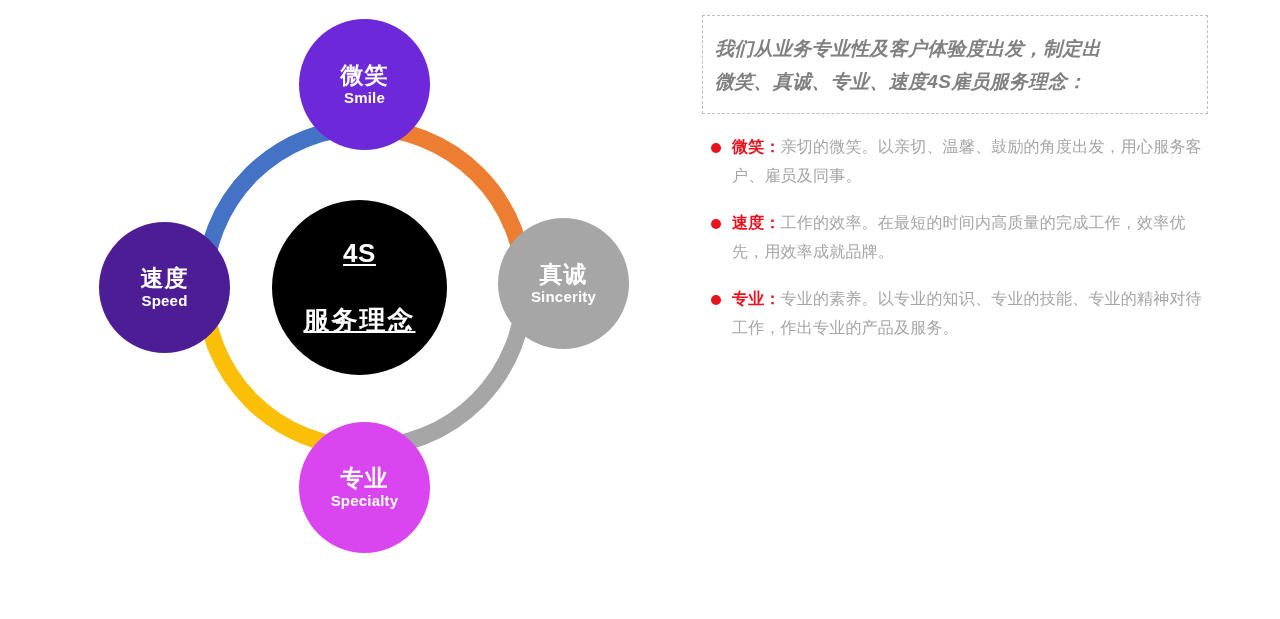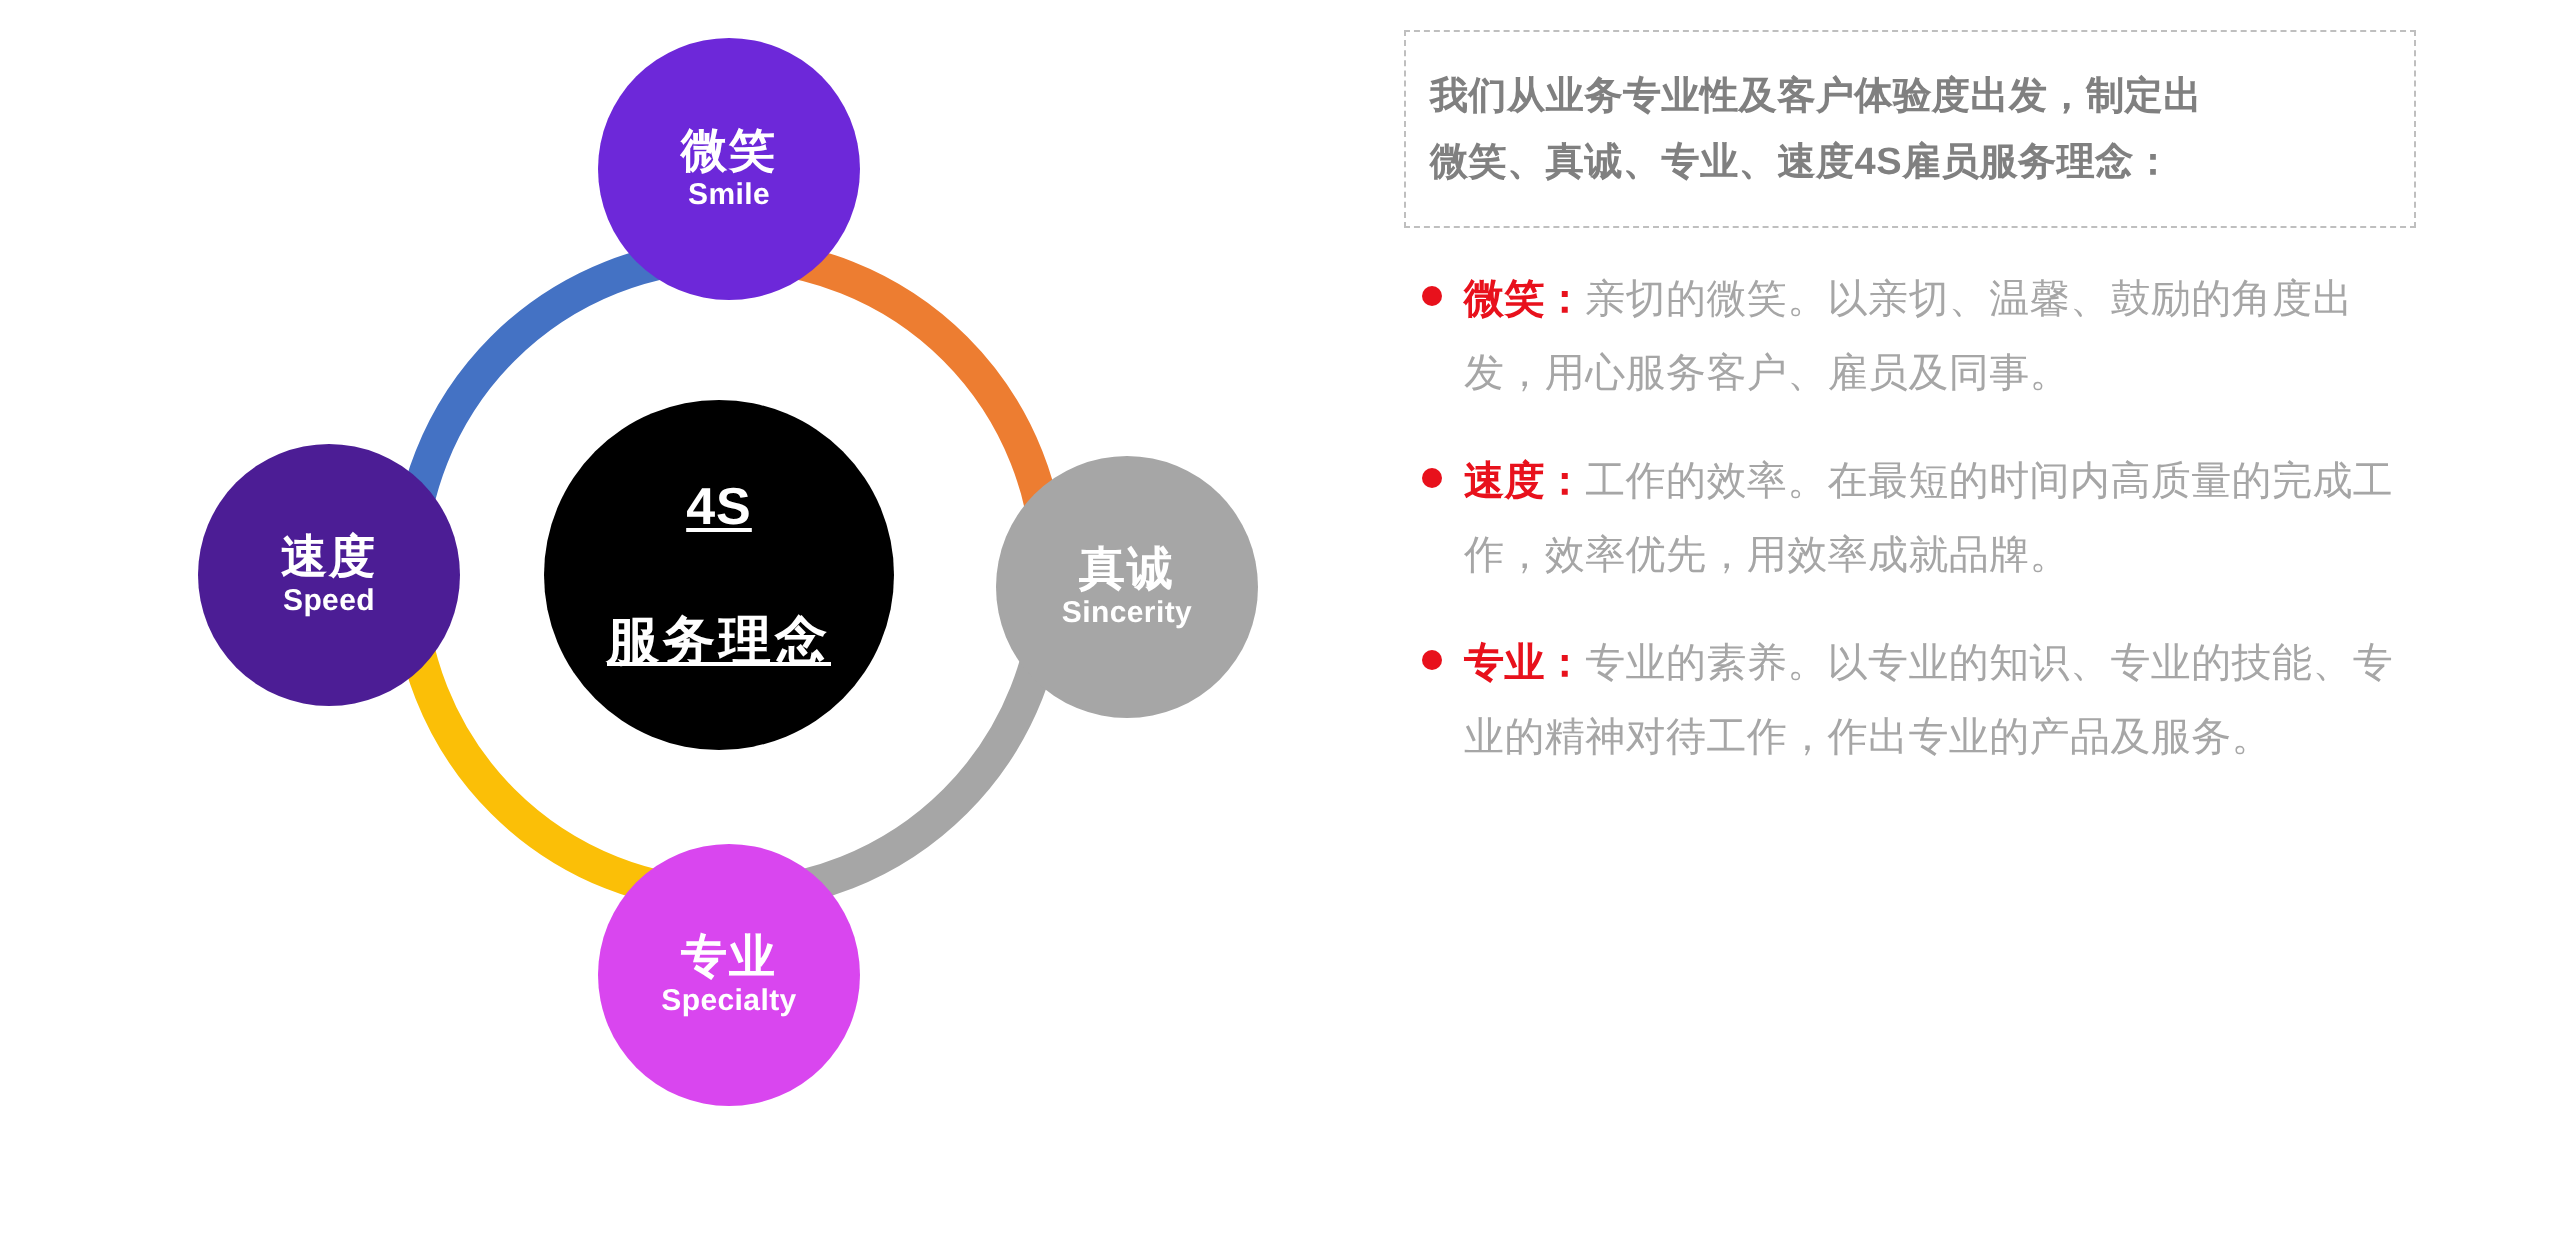--- a/index.html
+++ b/index.html
@@ -52,21 +52,21 @@
     font-weight: bold;
     letter-spacing: .2px;
   }
 
   #node-smile {
     left: 299px; top: 19px;
     width: 131px; height: 131px;
     background: #6d28d9;
   }
   #node-sincerity {
-    left: 498px; top: 228px;
+    left: 498px; top: 218px;
     width: 131px; height: 131px;
     background: #A6A6A6;
   }
   #node-specialty {
     left: 299px; top: 422px;
     width: 131px; height: 131px;
     background: #d946ef;
   }
   #node-speed {
     left: 99px; top: 222px;
@@ -96,20 +96,21 @@
     position: absolute;
     left: 702px;
     top: 15px;
     width: 506px;
   }
   #headline-box {
     border: 1px dashed #bfbfbf;
     box-sizing: border-box;
     width: 506px;
     padding: 16px 12px 14px 12px;
+    font-style: italic;
   }
   #headline-box p {
     margin: 0;
     color: #808080;
     font-size: 19px;
     font-weight: bold;
     line-height: 1.75;
     letter-spacing: .3px;
   }
 
@@ -125,21 +126,21 @@
   .bullet-dot {
     flex: 0 0 auto;
     width: 10px;
     height: 10px;
     border-radius: 50%;
     background: #E8111C;
     margin: 11px 11px 0 9px;
   }
   .bullet-text {
     color: #a6a6a6;
-    font-size: 20px;
+    font-size: 16px;
     line-height: 1.85;
     letter-spacing: .2px;
   }
   .bullet-text .kw {
     color: #E8111C;
     font-weight: bold;
   }
 </style>
 </head>
 <body>

